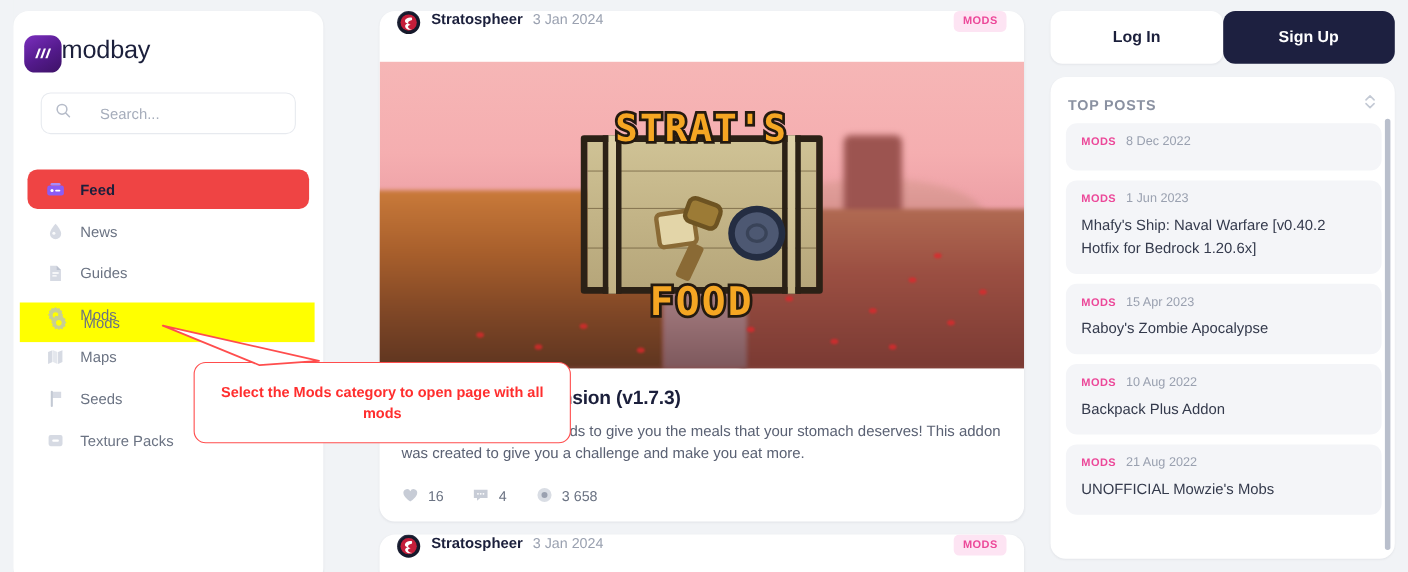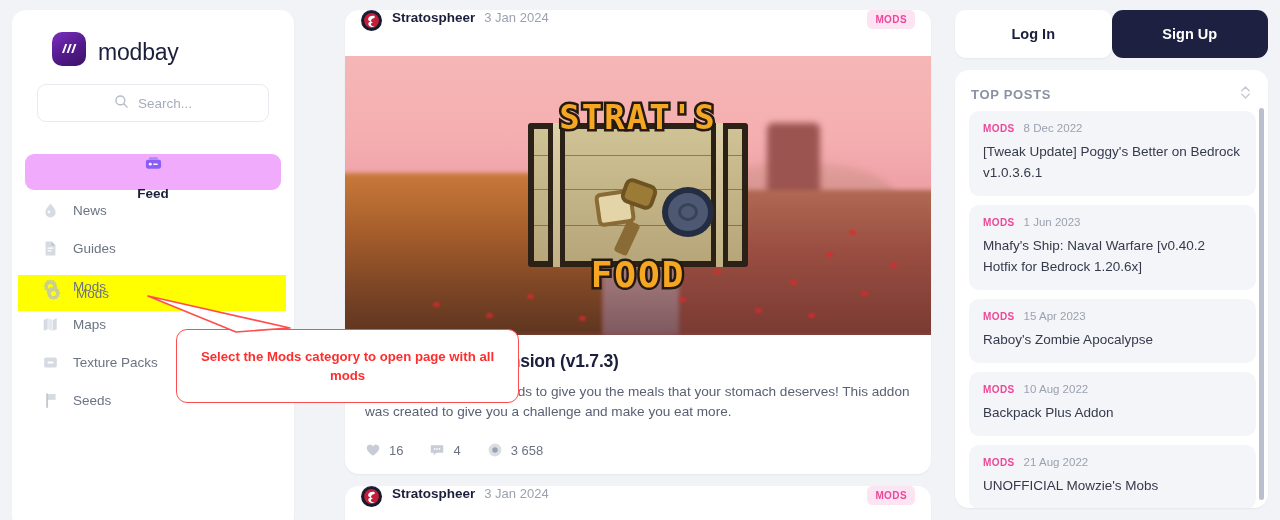--- a/index.html
+++ b/index.html
@@ -12,50 +12,49 @@
   .page { position: relative; width: 1280px; height: 520px; }
 
   
   .sidebar {
     position: absolute; left: 12px; top: 10px;
     width: 282px; height: 520px;
     background: #ffffff;
     border-radius: 14px;
     box-shadow: 0 1px 2px rgba(16,24,40,.05);
   }
-  .brand { display: flex; align-items: flex-end; gap: 12px; padding: 22px 0 0 40px; }
+  .brand { display: flex; align-items: flex-start; padding: 22px 0 0 10px; }
   .brand-logo {
     width: 34px; height: 34px; border-radius: 10px;
     background: linear-gradient(150deg,#7b2fbe 0%,#531a8b 55%,#3d1266 100%);
     display: flex; align-items: center; justify-content: center;
     flex: 0 0 auto;
   }
   .brand-logo svg { display: block; }
   .brand-name {
     font-size: 23px; font-weight: 400; color: #1b1f3b; letter-spacing: -.2px;
   }
 
   .search-wrap { padding: 18px 25px 0 25px; }
   .search-box {
     height: 38px; border: 1px solid #e7eaef; border-radius: 9px;
-    display: flex; align-items: center; gap: 9px; padding: 0 12px;
+    display: flex; align-items: center; gap: 26px; padding: 0 12px;
     background: #fff;
-    justify-content: center;
   }
   .search-box .ph { color: #a6adbb; font-size: 13.5px; }
   .search-ico { flex: 0 0 auto; }
 
   .nav { margin-top: 32px; padding: 0 13px; position: relative; }
   .nav-item {
     display: flex; align-items: center; gap: 14px;
     height: 36px; padding: 0 16px; border-radius: 9px;
     margin-bottom: 2px; position: relative;
   }
   .nav-item .lbl { font-size: 13.5px; color: #6b7383; }
-  .nav-item.active { background: #f0abfc; flex-direction: column; }
+  .nav-item.active { background: #ef4444; }
   .nav-item.active .lbl { color: #1b1f3b; font-weight: bold; }
   .nav-ico { width: 18px; height: 18px; flex: 0 0 auto; display:flex; align-items:center; justify-content:center;}
 
   
   .highlight-band {
     position: absolute; left: 18px; top: 275px;
     width: 268px; height: 36px;
     background: #ffff00; z-index: 2;
   }
 
@@ -314,35 +313,35 @@
             <path d="M6.6 2.5 l4.2 1.8 v11.4 l-4.2 -1.8 Z" fill="#e4e7ed"></path>
             <path d="M11.4 4.3 l4.2 -1.8 v11.4 l-4.2 1.8 Z" fill="#d6dae3"></path>
           </svg>
         </span>
         <span class="lbl">Maps</span>
       </div>
 
       <div class="nav-item">
         <span class="nav-ico">
           <svg width="17" height="17" viewBox="0 0 18 18">
+            <path d="M5.4 2.2 h9 v6.1 h-9 Z" fill="#d6dae3"></path>
+            <path d="M5.4 2.2 v13.8" stroke="#c3c9d4" stroke-width="2" stroke-linecap="round"></path>
+          </svg>
+        </span>
+        <span class="lbl">Seeds</span>
+      </div>
+
+      <div class="nav-item">
+        <span class="nav-ico">
+          <svg width="17" height="17" viewBox="0 0 18 18">
             <rect x="2.3" y="3.6" width="13.4" height="10.8" rx="2" fill="#d6dae3"></rect>
             <rect x="5.8" y="7.9" width="6.4" height="2.2" rx="1" fill="#fff"></rect>
           </svg>
         </span>
         <span class="lbl">Texture Packs</span>
-      </div>
-
-      <div class="nav-item">
-        <span class="nav-ico">
-          <svg width="17" height="17" viewBox="0 0 18 18">
-            <path d="M5.4 2.2 h9 v6.1 h-9 Z" fill="#d6dae3"></path>
-            <path d="M5.4 2.2 v13.8" stroke="#c3c9d4" stroke-width="2" stroke-linecap="round"></path>
-          </svg>
-        </span>
-        <span class="lbl">Seeds</span>
       </div>
 
     </div>
   </div>
 
   <div class="highlight-band"></div>
 
   <div style="position:absolute;left:44px;top:284px;display:flex;align-items:center;gap:14px;z-index:3;">
     <span class="nav-ico">
       <svg width="17" height="17" viewBox="0 0 18 18">
@@ -474,21 +473,20 @@
           </svg>
         </span>
       </div>
 
       <div class="tp-list">
         <div class="tp-item">
           <div class="tp-meta">
             <span class="tp-cat">MODS</span>
             <span class="tp-date">8 Dec 2022</span>
           </div>
-          <div class="tp-title">[Tweak Update] Poggy's Better on Bedrock v1.0.3.6.1</div>
         </div>
         <div class="tp-item">
           <div class="tp-meta">
             <span class="tp-cat">MODS</span>
             <span class="tp-date">1 Jun 2023</span>
           </div>
           <div class="tp-title">Mhafy's Ship: Naval Warfare [v0.40.2 Hotfix for Bedrock 1.20.6x]</div>
         </div>
         <div class="tp-item">
           <div class="tp-meta">

